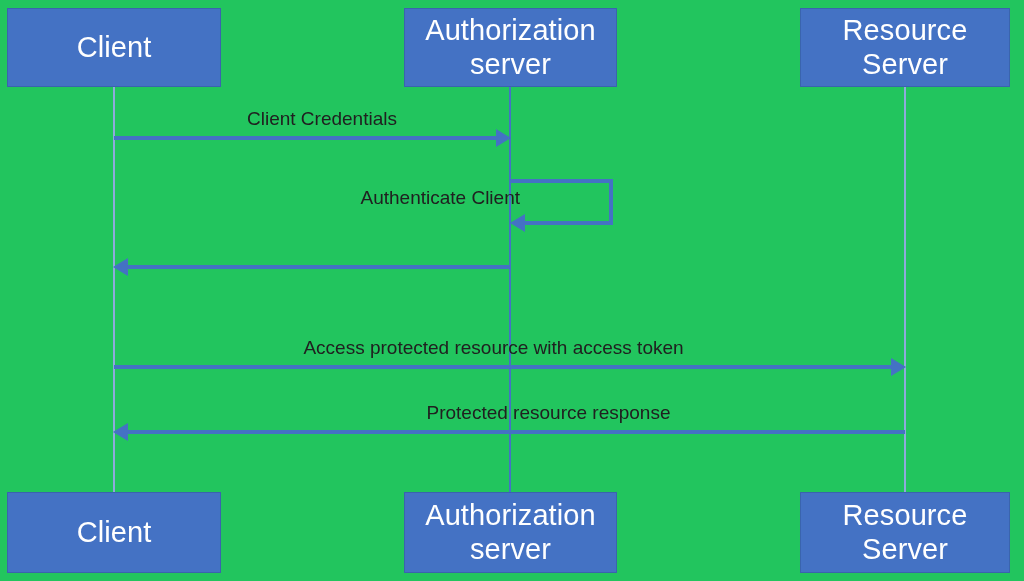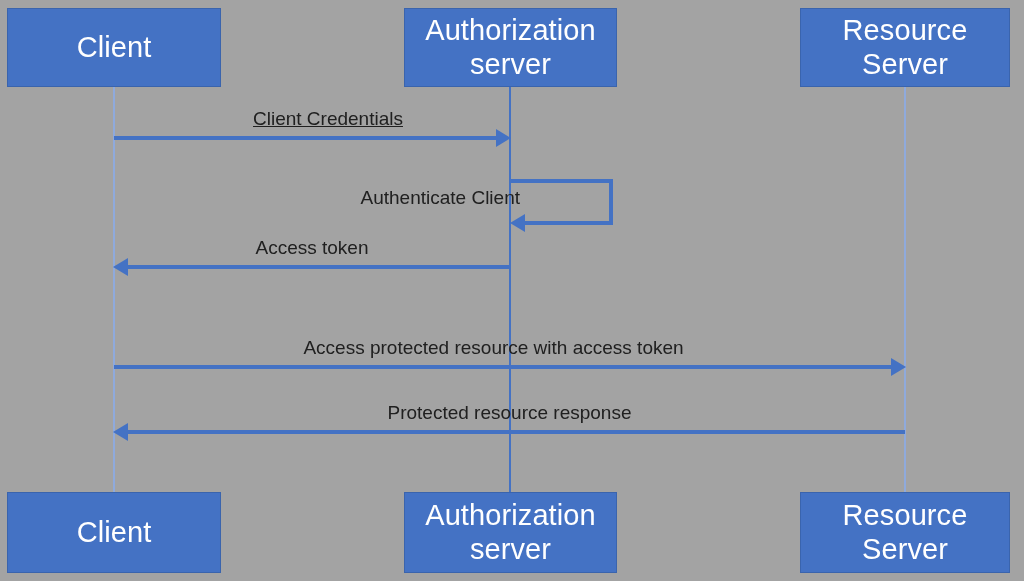--- a/index.html
+++ b/index.html
@@ -8,21 +8,21 @@
     padding: 0;
     background: #ffffff;
   }
   body {
     font-family: "Liberation Sans", sans-serif;
   }
   #canvas {
     position: relative;
     width: 1024px;
     height: 581px;
-    background: #a3a3a3;
+    background: #22c55e;
     overflow: hidden;
   }
 
   
   .participant-box {
     position: absolute;
     box-sizing: border-box;
     background: #4472c4;
     border: 1px solid #3a64ad;
     color: #ffffff;
@@ -107,39 +107,38 @@
 
   <div class="participant-box" style="left:800px; top:8px; width:210px; height:79px;">Resource
 Server</div>
 
   <div class="lifeline" style="left:113px; top:87px; height:405px;"></div>
 
   <div class="lifeline accent" style="left:509px; top:87px; height:405px;"></div>
 
   <div class="lifeline" style="left:904px; top:87px; height:405px;"></div>
 
-  <div class="msg-label" style="left:130px; top:108px; width:396px;text-decoration:underline;">Client Credentials</div>
+  <div class="msg-label" style="left:124px; top:108px; width:396px;">Client Credentials</div>
   <div class="msg-line" style="left:114px; top:136px; width:382px;"></div>
   <div class="arrow-head right" style="left:496px; top:129px;"></div>
 
   <div class="msg-label" style="left:300px; top:187px; width:220px; text-align:right;">Authenticate Client</div>
   <div class="self-top" style="left:510px; top:179px; width:103px;"></div>
   <div class="self-right" style="left:609px; top:179px; height:46px;"></div>
   <div class="self-bottom" style="left:525px; top:221px; width:88px;"></div>
   <div class="arrow-head left" style="left:510px; top:214px;"></div>
 
-  <div class="msg-label" style="left:114px; top:237px; width:396px;">Access token</div>
   <div class="msg-line" style="left:128px; top:265px; width:382px;"></div>
   <div class="arrow-head left" style="left:113px; top:258px;"></div>
 
   <div class="msg-label" style="left:98px; top:337px; width:791px;">Access protected resource with access token</div>
   <div class="msg-line" style="left:114px; top:365px; width:777px;"></div>
   <div class="arrow-head right" style="left:891px; top:358px;"></div>
 
-  <div class="msg-label" style="left:114px; top:402px; width:791px;">Protected resource response</div>
+  <div class="msg-label" style="left:114px; top:402px; width:791px;padding-left:39px;">Protected resource response</div>
   <div class="msg-line" style="left:128px; top:430px; width:777px;"></div>
   <div class="arrow-head left" style="left:113px; top:423px;"></div>
 
   <div class="participant-box" style="left:7px; top:492px; width:214px; height:81px;">Client</div>
 
   <div class="participant-box" style="left:404px; top:492px; width:213px; height:81px;">Authorization
 server</div>
 
   <div class="participant-box" style="left:800px; top:492px; width:210px; height:81px;">Resource
 Server</div>

